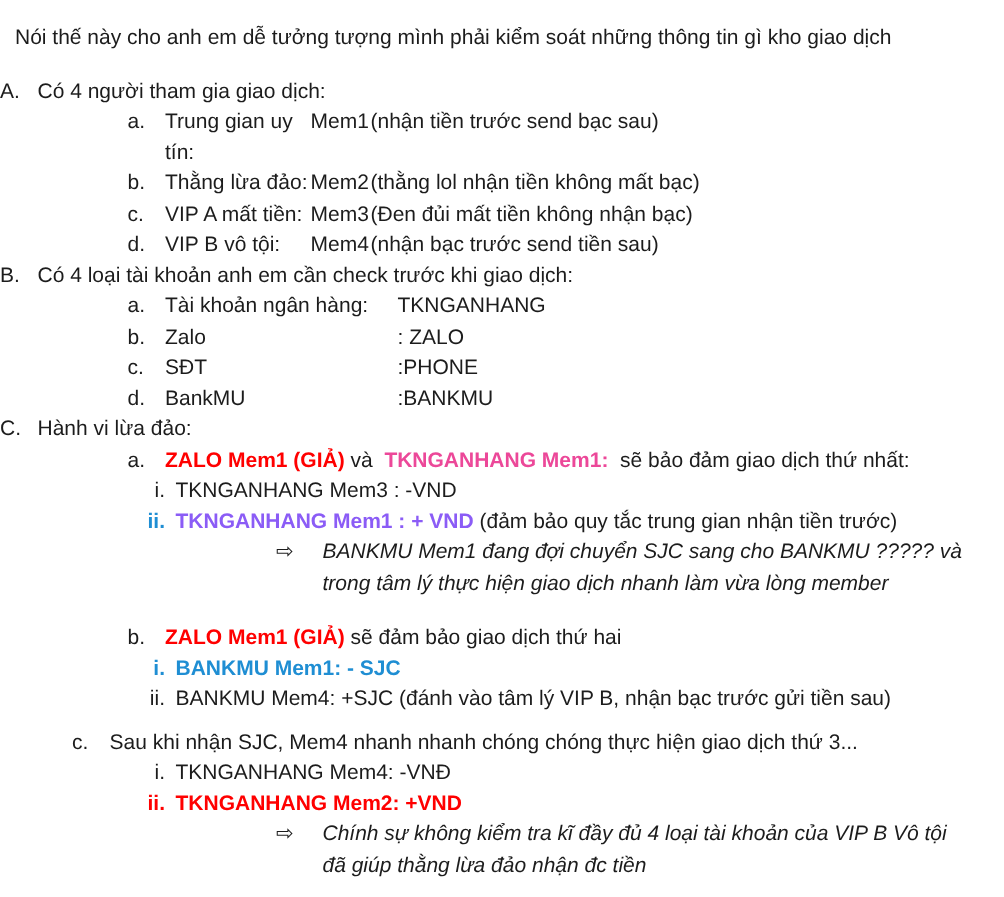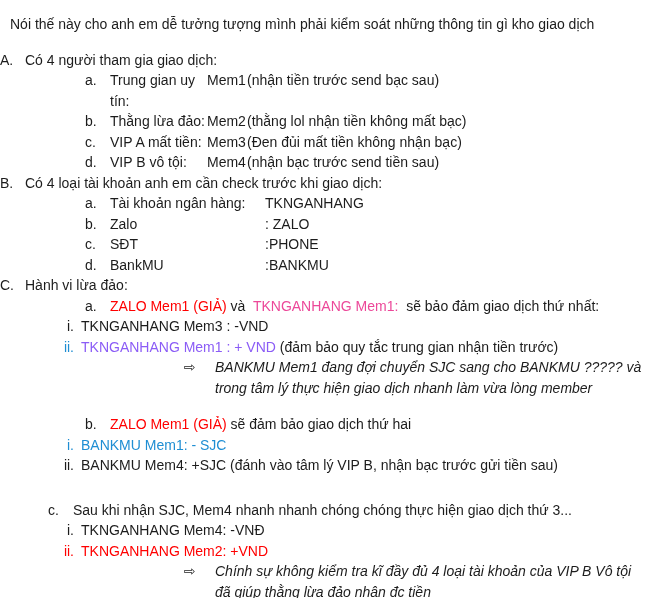--- a/index.html
+++ b/index.html
@@ -11,29 +11,29 @@
   }
   .page{position:relative;width:669px;height:470px;padding-top:14px;box-sizing:border-box;}
   .row{line-height:20.5px;white-space:pre-wrap;}
   .intro{padding-left:10px;margin-bottom:15px;}
   .l1{}
   .l1 .mk{display:inline-block;width:25px;}
   .l2{padding-left:85px;}
   .l2 > .mk{display:inline-block;width:25px;}
   .grid-a{display:grid;grid-template-columns:25px 97px 40px auto;padding-left:85px;}
   .grid-b{display:grid;grid-template-columns:25px 155px auto;padding-left:85px;}
-  .l3{padding-left:52px;}
+  .l3{padding-left:88px;}
   .l3 .mk{display:inline-block;width:22px;text-align:right;}
   .l3 .txt{margin-left:7px;}
   .arrow-row{display:flex;padding-left:184px;}
   .arrow-row .ar{flex:0 0 31px;font-style:normal;}
   .arrow-row .atxt{flex:0 1 auto;max-width:433px;font-style:italic;}
-  .bold{font-weight:normal;}
+  .bold{font-weight:bold;}
   .gap-b{margin-top:16px;}
-  .gap-c{margin-top:24px;padding-left:48px;}
+  .gap-c{margin-top:8px;padding-left:48px;}
   .seg{white-space:pre-wrap;}
 </style>
 </head>
 <body>
 
 <div class="page">
 
   <div class="row intro">Nói thế này cho anh em dễ tưởng tượng mình phải kiểm soát những thông tin gì kho giao dịch</div>
 
   <div class="row l1"><span class="mk">A.</span><span class="seg">Có 4 người tham gia giao dịch:</span></div>

